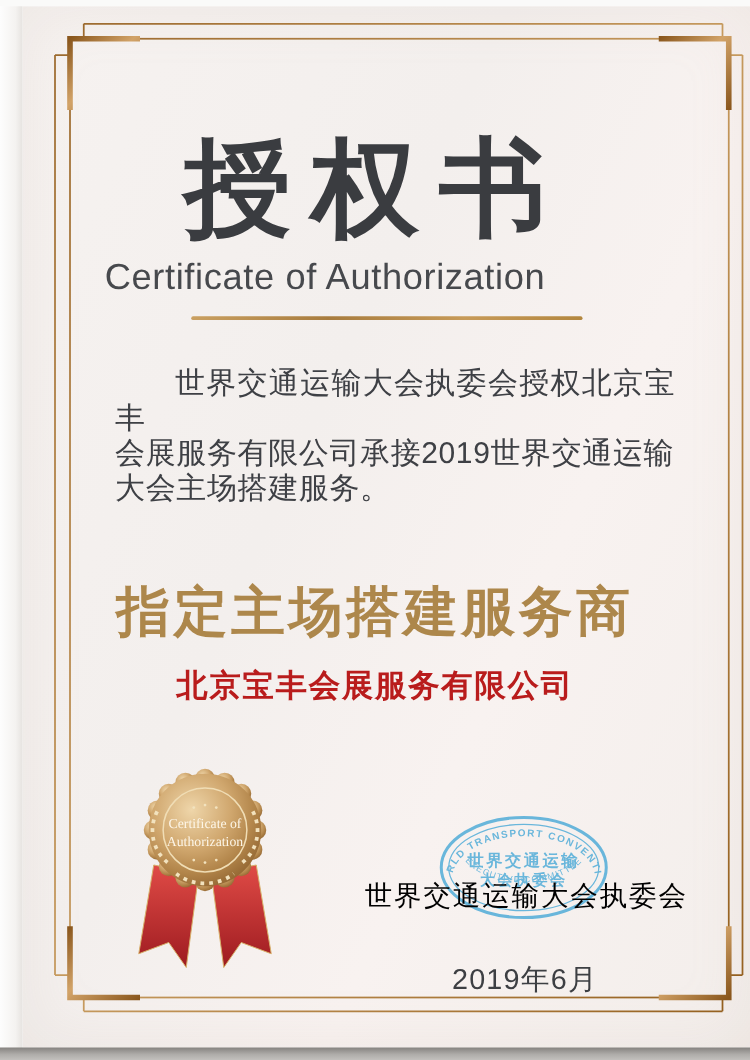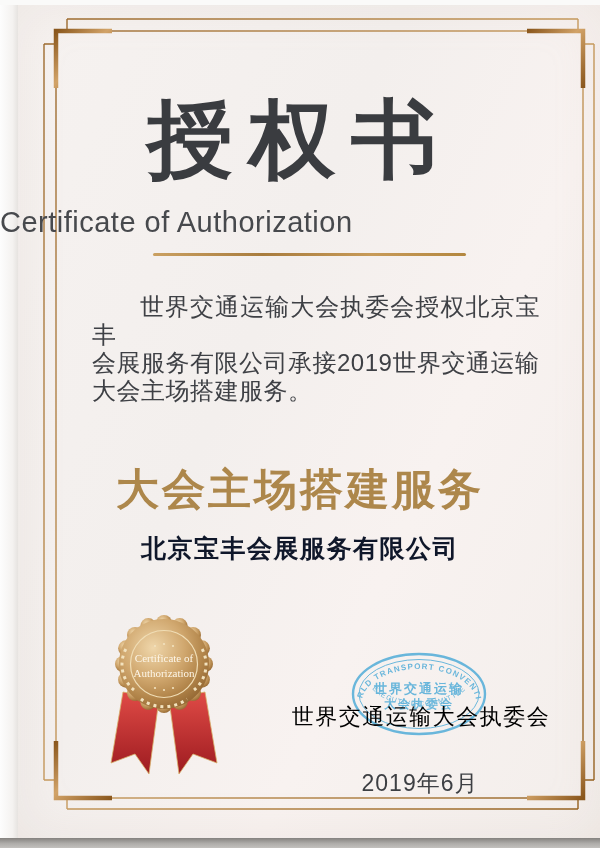--- a/index.html
+++ b/index.html
@@ -14,44 +14,44 @@
   .scan-strip-bottom{position:absolute;left:0;top:838px;width:600px;height:10px;
     background:linear-gradient(180deg,#85827f 0%,#aeaca9 55%,#c2c0bd 100%);}
   .paper{
     position:absolute;left:18px;top:5px;width:582px;height:833px;
     background:linear-gradient(115deg,#f6f2f0 0%,#f3efed 40%,#f8f2f0 65%,#f3eeeb 100%);
     box-shadow:inset 0 0 50px rgba(190,170,158,.14);
   }
   .frame-svg,.content{position:absolute;left:0;top:0;width:600px;height:848px;}
   .abs{position:absolute;}
   .cert-title{
-    left:0;top:92px;width:600px;text-align:center;
+    left:0;top:104px;width:600px;text-align:center;
     font-size:86px;font-weight:bold;color:#3a3c40;
     letter-spacing:16px;padding-left:0;box-sizing:border-box;line-height:1.1;
   }
   .cert-subtitle{
-    left:0;top:206px;width:520px;
+    left:0;top:206px;width:520px;text-align:center;
     font-size:29px;color:#47494d;letter-spacing:.5px;
   }
   .divider{
     left:153px;top:253px;width:313px;height:2.5px;border-radius:2px;
     background:linear-gradient(90deg,#caa061 0%,#a87c3e 35%,#c79a58 70%,#b3873f 100%);
   }
   .body-text{
     left:92px;top:293px;width:448px;
     font-size:24px;line-height:28px;letter-spacing:.5px;color:#3e4045;
     white-space:pre-line;text-indent:2em;text-align:justify;
   }
   .designation{
     left:0;top:461px;width:600px;text-align:center;
     font-size:43px;font-weight:bold;color:#ad874b;letter-spacing:3px;
   }
   .company{
     left:0;top:532px;width:600px;text-align:center;
-    font-size:25px;font-weight:bold;color:#0f172a;letter-spacing:1.5px;
+    font-size:25px;font-weight:bold;color:#b91c1c;letter-spacing:1.5px;
   }
   .issuer{
     left:288px;top:702px;width:266px;text-align:center;z-index:3;
     font-size:22px;color:#000000;letter-spacing:1.5px;
   }
   .issue-date{
     left:340px;top:728px;width:160px;text-align:center;z-index:3;
     font-size:23px;color:#3d3f43;letter-spacing:1px;margin-top:40px;
   }
   .medal-svg{left:96px;top:604px;width:136px;height:180px;z-index:2;}
@@ -95,21 +95,21 @@
   </g>
 </svg>
 
 <div class="content">
   <div class="abs cert-title">授权书</div>
   <div class="abs cert-subtitle">Certificate of Authorization</div>
   <div class="abs divider"></div>
   <div class="abs body-text">世界交通运输大会执委会授权北京宝丰
 会展服务有限公司承接2019世界交通运输
 大会主场搭建服务。</div>
-  <div class="abs designation">大会主场搭建服务</div>
+  <div class="abs designation">指定主场搭建服务商</div>
   <div class="abs company">北京宝丰会展服务有限公司</div>
   <div class="abs issuer">世界交通运输大会执委会</div>
   <div class="abs issue-date">2019年6月</div>
 
   <svg class="abs medal-svg" viewBox="0 0 136 180">
     <defs>
       <radialGradient id="medalGrad" cx="38%" cy="32%" r="78%">
         <stop offset="0" stop-color="#efd6aa"></stop>
           <stop offset=".45" stop-color="#d0a76e"></stop>
         <stop offset=".72" stop-color="#b2854a"></stop>

